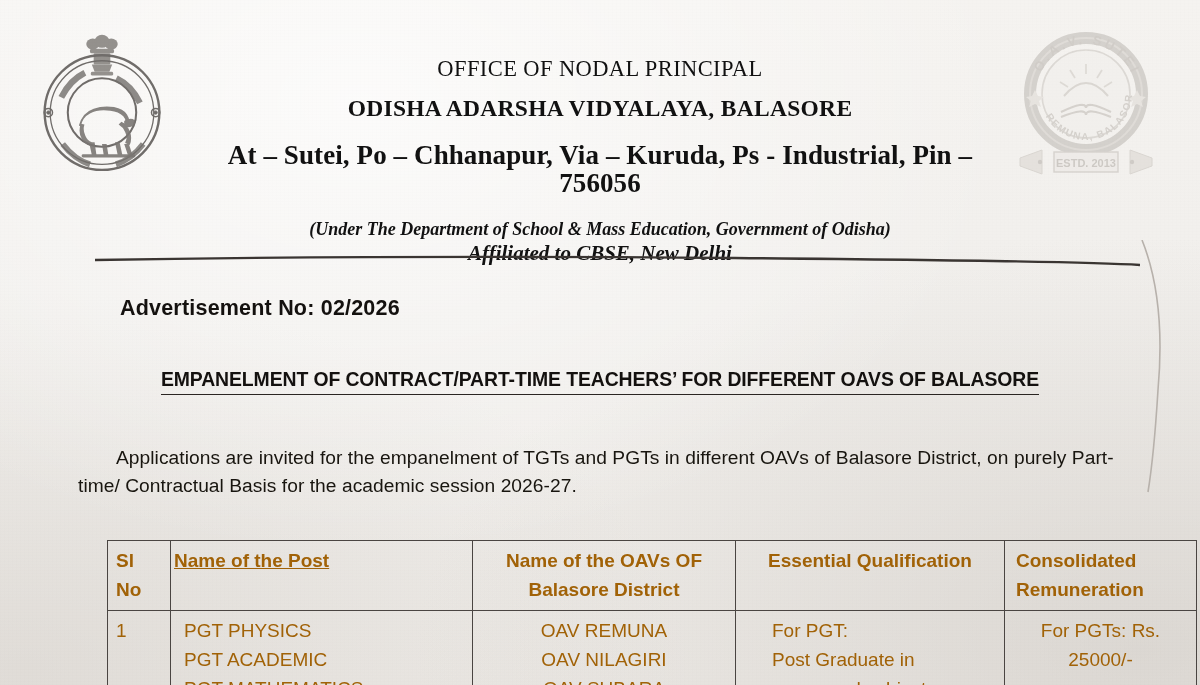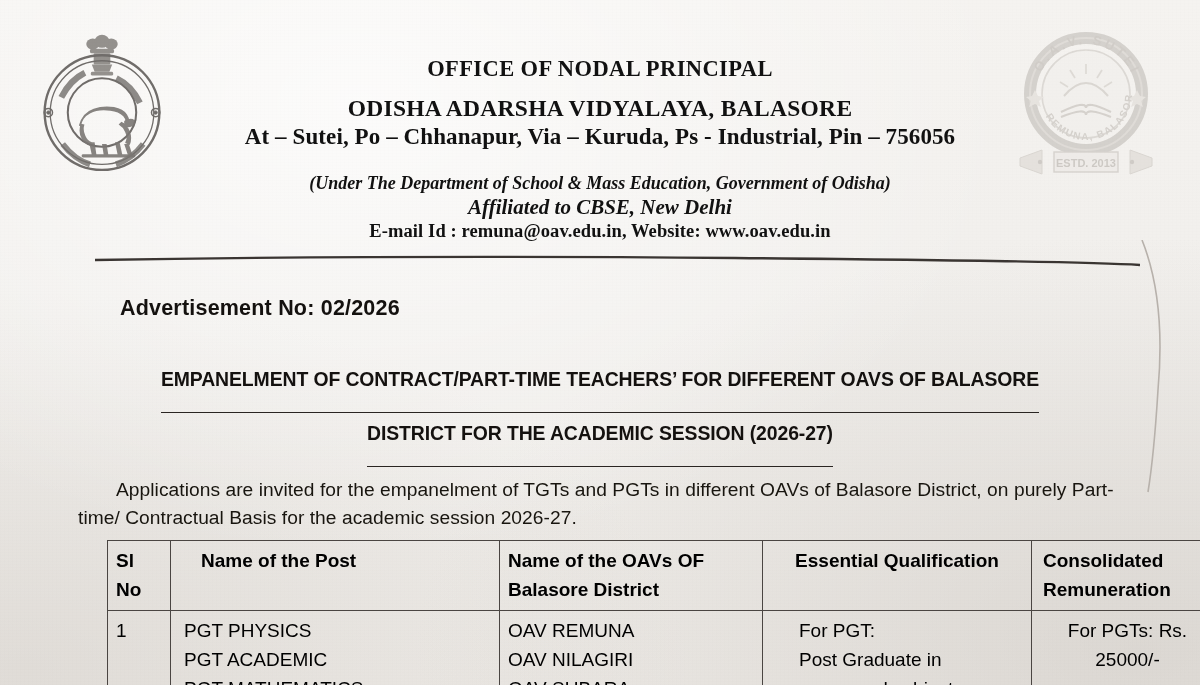--- a/index.html
+++ b/index.html
@@ -61,38 +61,38 @@
   }
   .org-block {
     position: absolute;
     left: 190px; top: 55px;
     width: 820px;
     text-align: center;
     font-family: "Liberation Serif", serif;
     color: #111;
   }
   .org-line-1 {
-    font-weight: bold;
+    font-weight: normal;
     font-size: 22.5px;
     letter-spacing: 0.4px;
     line-height: 27px;
   }
   .org-line-2 {
     font-weight: bold;
     font-size: 23.5px;
     letter-spacing: 0.3px;
     line-height: 29px;
     margin-top: 12px;
   }
   .org-line-3 {
     font-weight: bold;
-    font-size: 23px;
+    font-size: 27px;
     letter-spacing: 0.1px;
     line-height: 28px;
-    margin-top: 0;
+    margin-top: 18px;
   }
   .org-line-4 {
     font-weight: bold;
     font-style: italic;
     font-size: 18px;
     line-height: 24px;
     margin-top: 20px;
   }
   .org-line-5 {
     font-weight: bold;
@@ -147,65 +147,65 @@
     width: 1000px;
     text-align: center;
     z-index: 3;
   }
   .heading span {
     font-size: 19.4px;
     font-weight: bold;
     letter-spacing: -0.1px;
     color: #14110f;
     border-bottom: 1.6px solid #2a2522;
-    padding-bottom: 19px;
+    padding-bottom: 1px;
     display: inline-block;
     line-height: 27px;
   }
   .heading .l2 { margin-top: 7px; }
 
   
   .para {
     position: absolute;
-    left: 78px; top: 476px;
+    left: 78px; top: 444px;
     width: 1072px;
     font-size: 19.2px;
     line-height: 28px;
     color: #18150f;
     letter-spacing: 0.05px;
   }
   .para .indent { padding-left: 38px; }
 
   
   .tbl {
     position: absolute;
     left: 107px; top: 540px;
     width: 1006px;
     border-collapse: collapse;
     table-layout: fixed;
     z-index: 3;
   }
   .tbl td {
     border: 1.3px solid #4a4542;
     font-size: 19px;
-    color: #000000;
+    color: #a16207;
     padding: 5px 8px 6px 8px;
     vertical-align: top;
     line-height: 29px;
     background: transparent;
     margin-top: 45px;
   }
   .c-sl   { width: 46px;  text-align: left; }
   .c-post { width: 290px; text-align: left; }
-  .c-oav  { width: 246px; }
+  .c-oav  { width: 246px; text-align: center; }
   .c-qual { width: 252px; text-align: center; }
   .c-rem  { width: 172px; text-align: center; }
 
   .tbl .hdr td { font-weight: bold; }
-  .tbl .hdr .c-post { padding-left: 30px; }
+  .tbl .hdr .c-post { padding-left: 3px; text-decoration: underline; }
   .tbl .hdr .c-rem  { text-align: left; padding-left: 11px; }
   .tbl .body-row .c-post { padding-left: 13px; }
   .tbl .body-row .c-qual { text-align: left; padding-left: 36px; }
   .cellline { display: block; white-space: nowrap; }
 
   
   .curl {
     position: absolute;
     right: 0; top: 240px;
     width: 110px; height: 300px;
@@ -263,21 +263,20 @@
         <rect x="58" y="131" width="58" height="3.5" rx="1.5"></rect>
       </g>
     </svg>
 
     <div class="org-block">
       <div class="org-line-1">OFFICE OF NODAL PRINCIPAL</div>
       <div class="org-line-2">ODISHA  ADARSHA VIDYALAYA, BALASORE</div>
       <div class="org-line-3">At – Sutei, Po – Chhanapur, Via – Kuruda, Ps - Industrial, Pin – 756056</div>
       <div class="org-line-4">(Under The Department of School &amp; Mass Education, Government of Odisha)</div>
       <div class="org-line-5">Affiliated to CBSE, New Delhi</div>
-      <div class="org-line-6">E-mail Id : remuna@oav.edu.in,  Website: www.oav.edu.in</div>
     </div>
 
     <svg class="logo-right" viewBox="0 0 160 160">
       <g opacity="0.9">
         <circle cx="80" cy="68" r="56" fill="none" stroke="#9a948d" stroke-width="12"></circle>
         <circle cx="80" cy="68" r="56" fill="none" stroke="#b9b3ac" stroke-width="2"></circle>
         <circle cx="80" cy="68" r="44" fill="#efedea" stroke="#b0aaa3" stroke-width="1.6"></circle>
 
         <path d="M26 70 l3 -6 l3 6 l6 1 l-5 4 l2 6 l-6 -3 l-6 3 l2 -6 l-5 -4 z" fill="#cfc9c2"></path>
         <path d="M128 70 l3 -6 l3 6 l6 1 l-5 4 l2 6 l-6 -3 l-6 3 l2 -6 l-5 -4 z" fill="#cfc9c2"></path>
@@ -319,21 +318,20 @@
   <svg class="divider" viewBox="0 0 1045 14" preserveAspectRatio="none">
     <path d="M0 6 Q 300 1 640 4 T 1045 11" fill="none" stroke="#3a3532" stroke-width="2.3"></path>
   </svg>
 
   <div class="adrow">
     <div class="ad-no">Advertisement No: 02/2026</div>
   </div>
 
   <div class="heading">
     <span class="l1">EMPANELMENT OF CONTRACT/PART-TIME TEACHERS’  FOR DIFFERENT OAVS OF BALASORE</span><br>
-    <span class="l2">DISTRICT FOR THE ACADEMIC SESSION (2026-27)</span>
   </div>
 
   <div class="para">
     <span class="indent">Applications are invited for the empanelment of TGTs and PGTs in different OAVs of Balasore District,</span>
     <span>on purely Part-time/ Contractual Basis for the academic session 2026-27.</span>
   </div>
 
   <table class="tbl">
     <tbody>
         <tr class="hdr">

